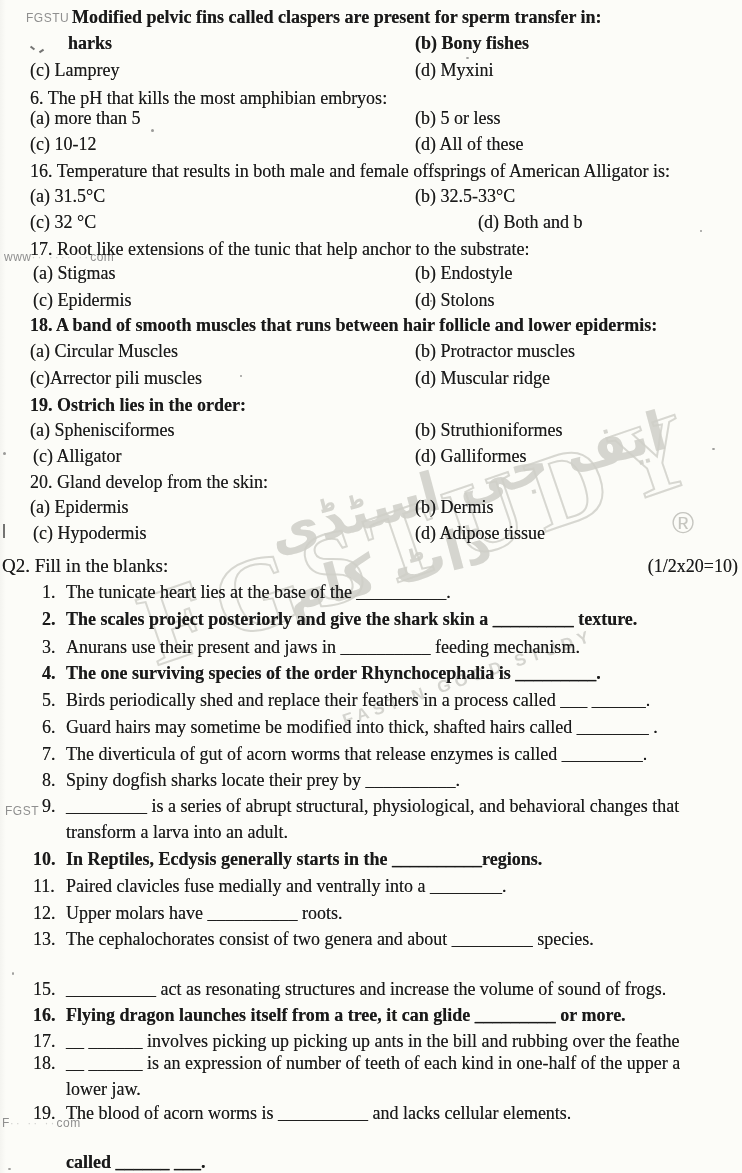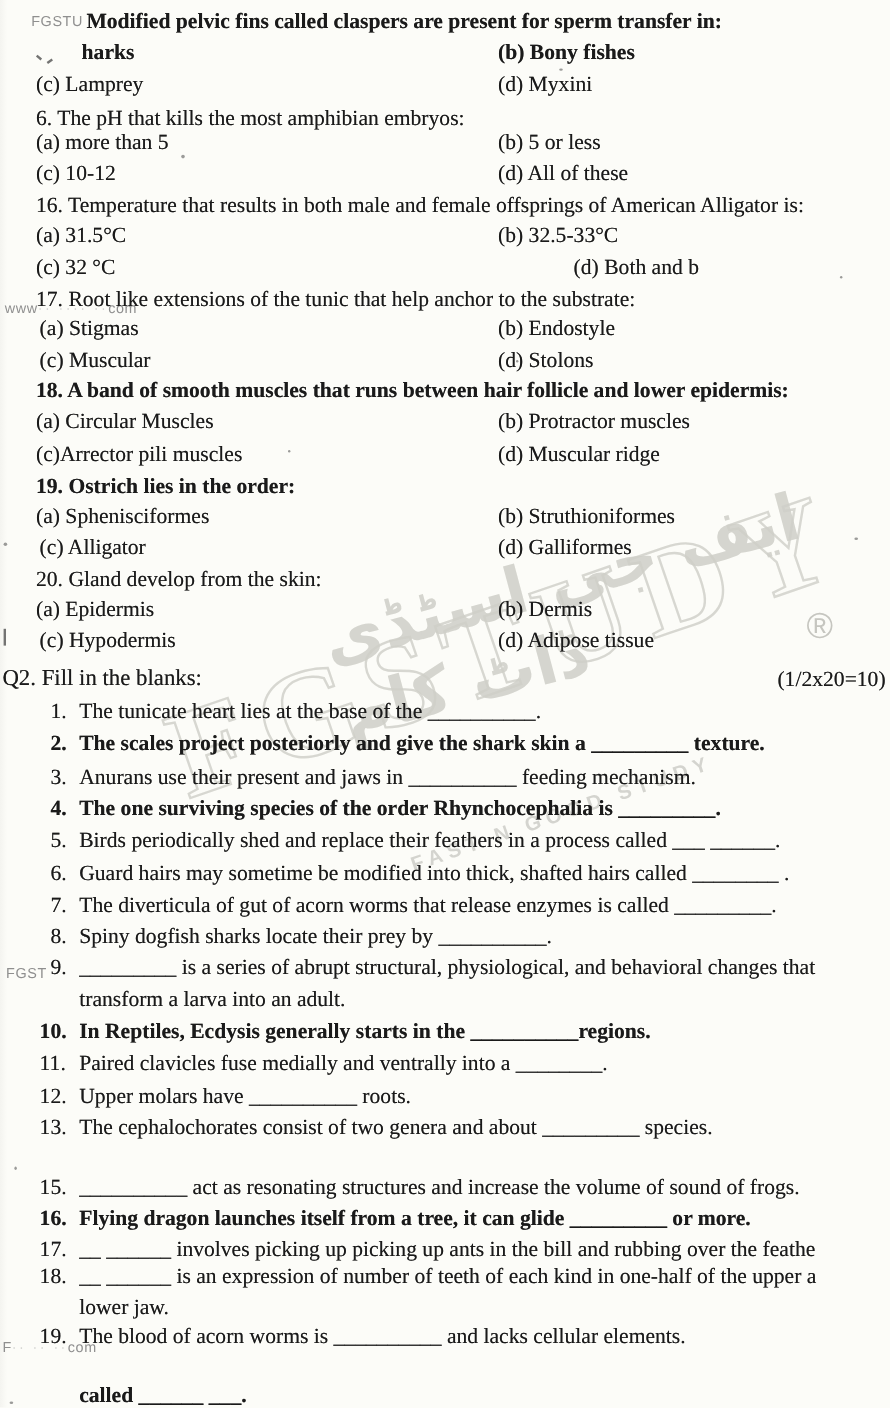--- a/index.html
+++ b/index.html
@@ -57,21 +57,21 @@
 
   <div class="ln" style="top:160px;left:30px;">16. Temperature that results in both male and female offsprings of American Alligator is:</div>
   <div class="ln" style="top:185px;left:30px;">(a) 31.5°C</div>
   <div class="ln" style="top:185px;left:415px;">(b) 32.5-33°C</div>
   <div class="ln" style="top:211px;left:30px;">(c) 32 °C</div>
   <div class="ln" style="top:211px;left:430px;margin-left:48px;">(d) Both and b</div>
 
   <div class="ln" style="top:238px;left:30px;">17. Root like extensions of the tunic that help anchor to the substrate:</div>
   <div class="ln" style="top:262px;left:33px;">(a) Stigmas</div>
   <div class="ln" style="top:262px;left:415px;">(b) Endostyle</div>
-  <div class="ln" style="top:289px;left:33px;">(c) Muscular</div>
+  <div class="ln" style="top:289px;left:33px;">(c) Epidermis</div>
   <div class="ln" style="top:289px;left:415px;">(d) Stolons</div>
 
   <div class="ln b" style="top:314px;left:30px;">18. A band of smooth muscles that runs between hair follicle and lower epidermis:</div>
   <div class="ln" style="top:340px;left:30px;">(a) Circular Muscles</div>
   <div class="ln" style="top:367px;left:30px;">(c)Arrector pili muscles</div>
   <div class="ln" style="top:340px;left:415px;">(b) Protractor muscles</div>
   <div class="ln" style="top:367px;left:415px;">(d) Muscular ridge</div>
 
   <div class="ln b" style="top:394px;left:30px;">19. Ostrich lies in the order:</div>
   <div class="ln" style="top:419px;left:30px;">(a) Sphenisciformes</div>

